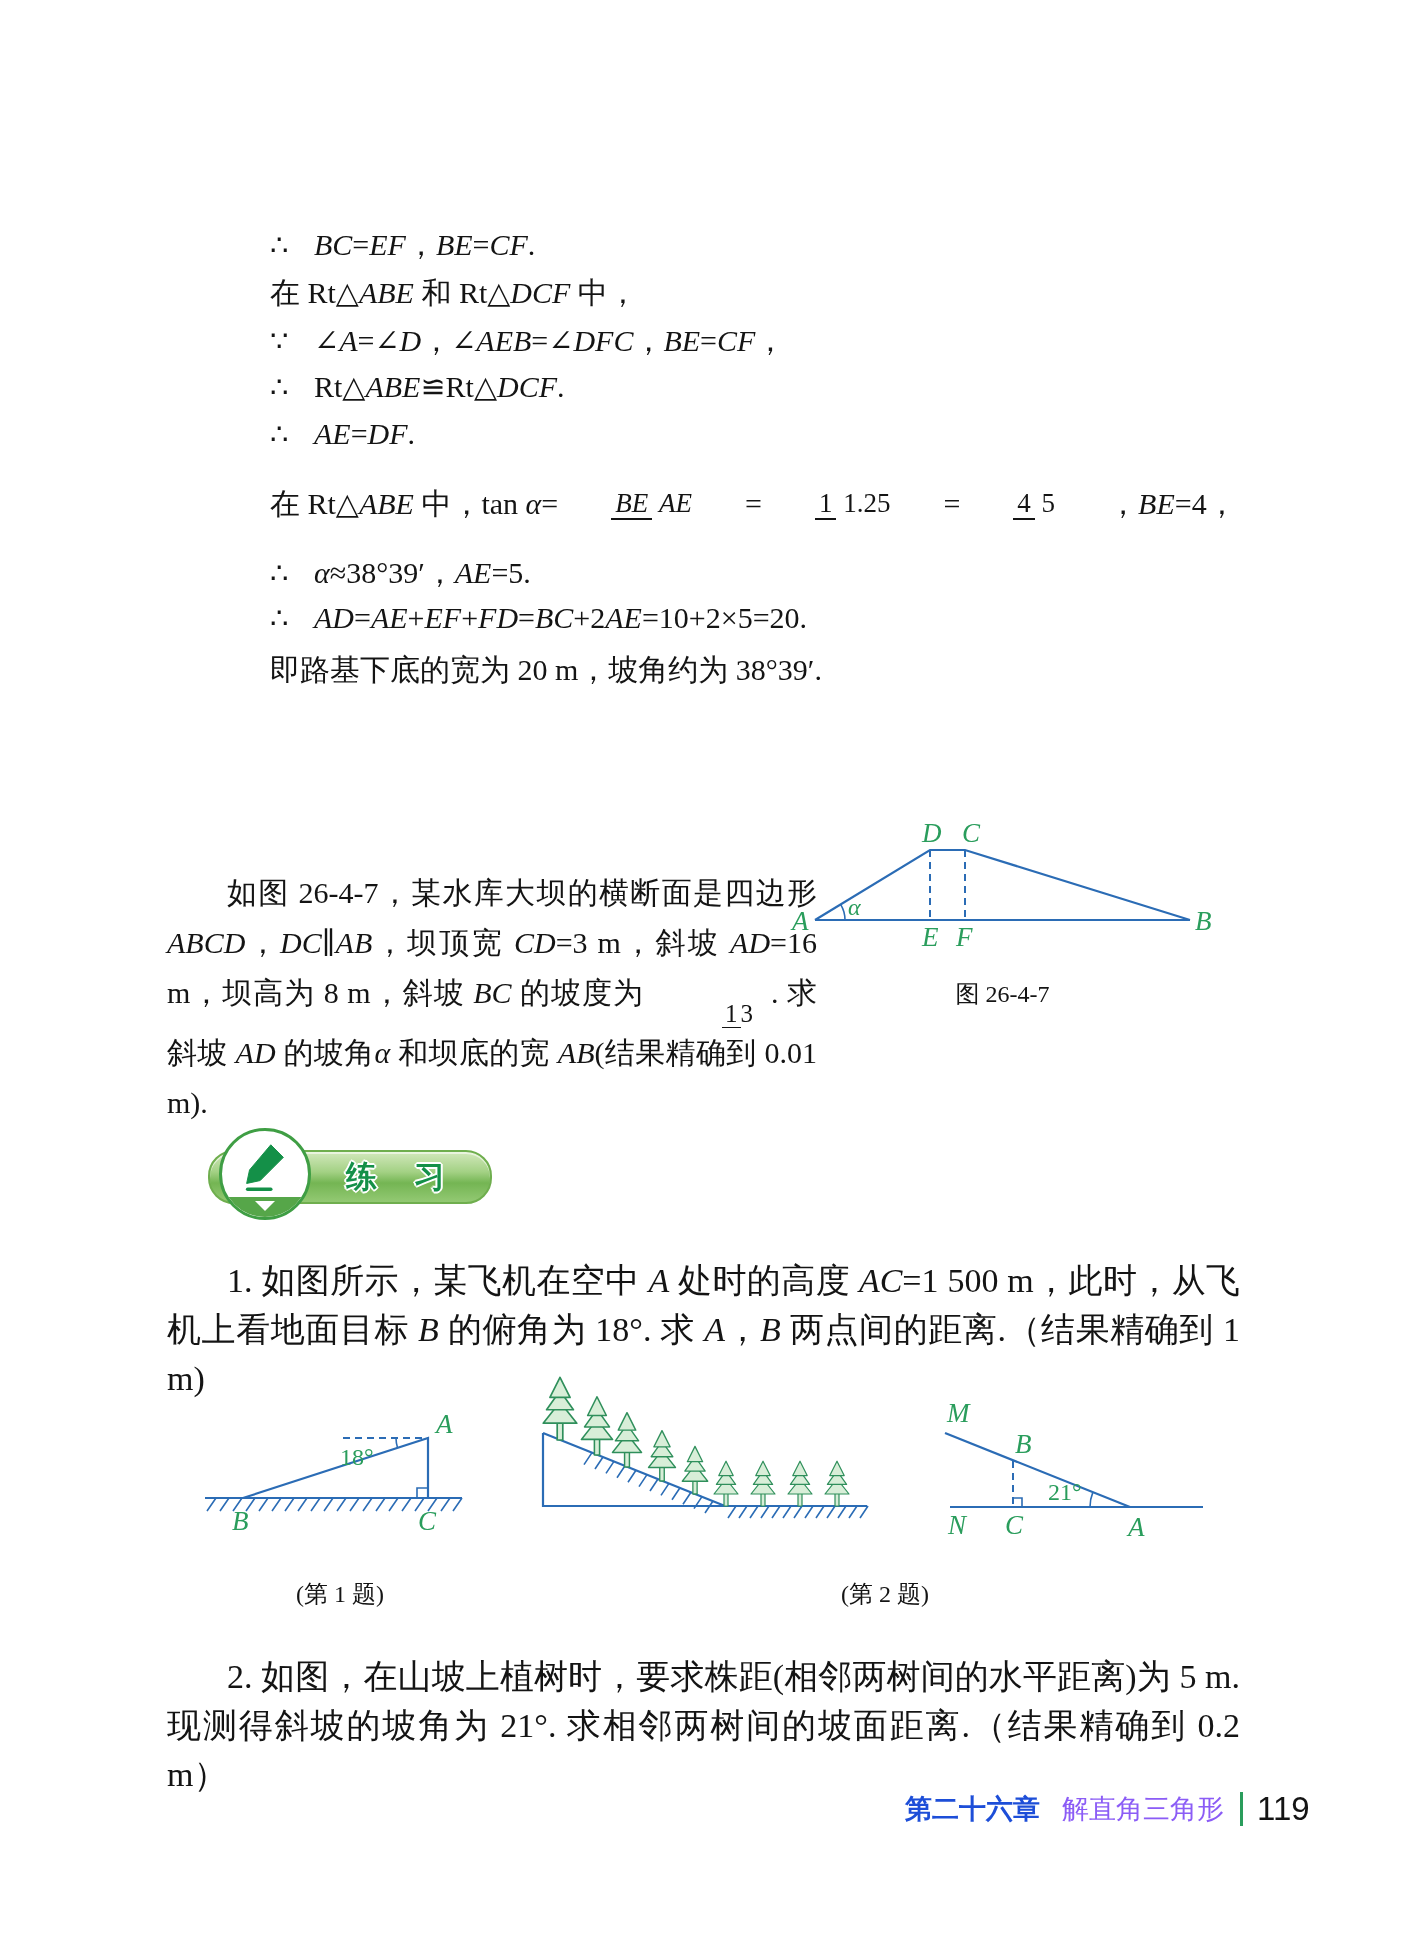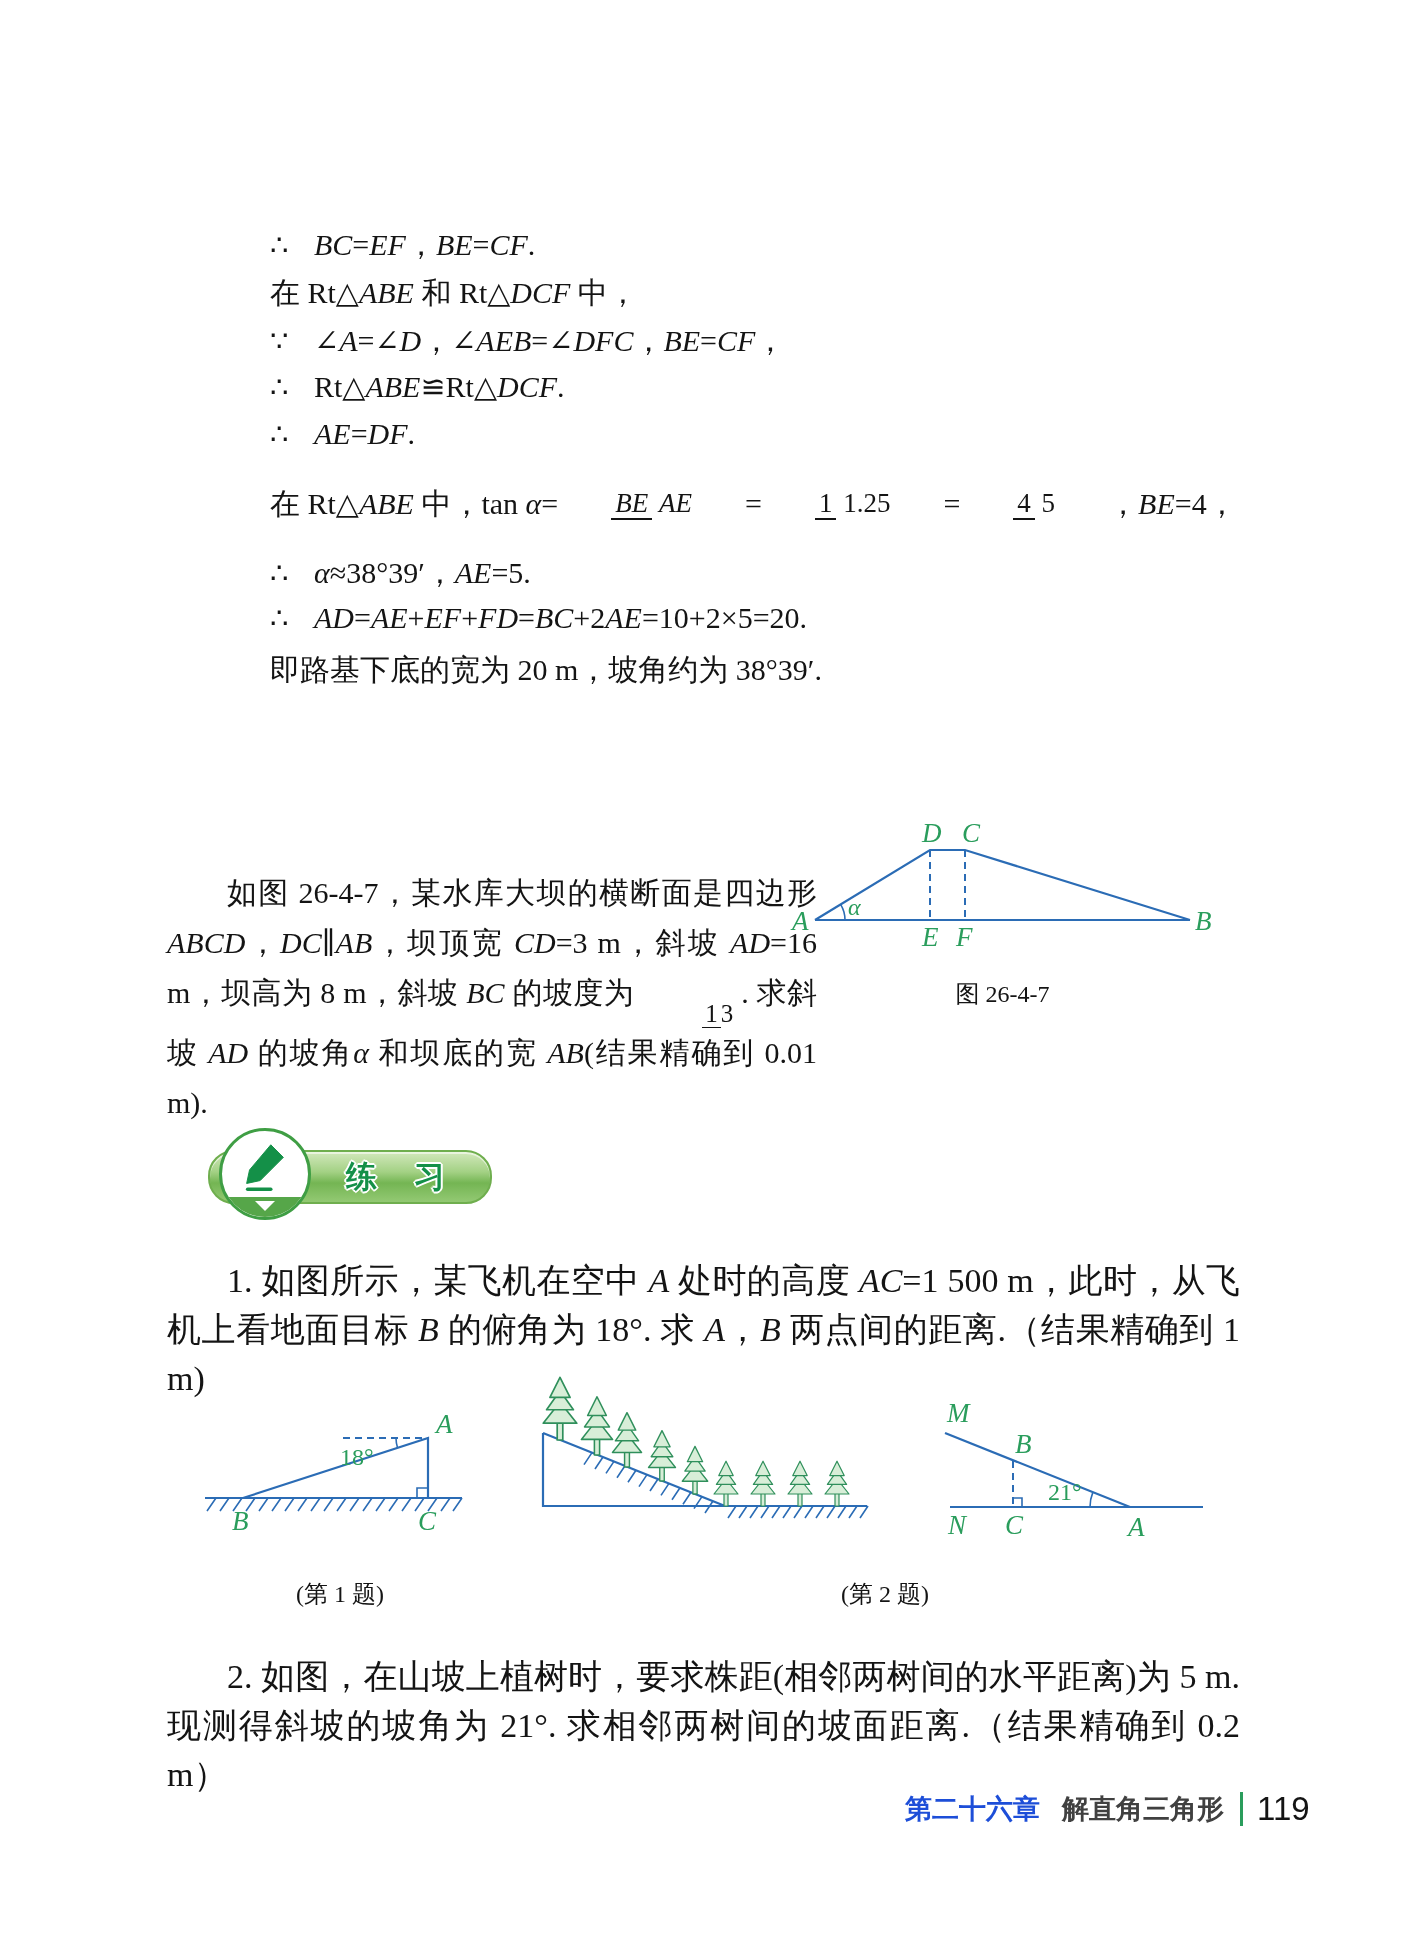--- a/index.html
+++ b/index.html
@@ -4,21 +4,21 @@
 <style>
   html,body{margin:0;padding:0;background:#ffffff;}
   .page{position:relative;width:1403px;height:1933px;background:#fff;overflow:hidden;
         font-family:"Liberation Serif","DejaVu Serif",serif;color:#141414;}
   
   .pline{position:absolute;left:270px;font-size:30px;white-space:nowrap;}
   .sym{display:inline-block;width:44px;font-size:29px;}
   .tanline{position:absolute;left:270px;display:flex;align-items:center;font-size:30px;white-space:nowrap;gap:48px;}
   .frac{display:inline-block;text-align:center;font-size:27px;line-height:1.18;margin:0 5px;}
   .frac .num{border-bottom:2px solid #141414;padding:0 4px;}
-  .ifr{display:inline-block;text-align:center;font-size:25px;line-height:1.12;vertical-align:-0.75em;margin:0 8px;}
+  .ifr{display:inline-block;text-align:center;font-size:25px;line-height:1.12;vertical-align:-0.75em;margin:0 18px;}
   .ifr .num{border-bottom:1.8px solid #141414;padding:0 3px;}
   
   .do-text{position:absolute;left:167px;top:838px;width:650px;font-size:30px;line-height:50px;
            text-align:justify;text-indent:60px;}
   .q{position:absolute;left:167px;width:1073px;font-size:34px;line-height:49px;text-align:justify;text-indent:60px;}
   .fig-cap{position:absolute;font-size:24px;text-align:center;color:#141414;}
   
   .badge{position:absolute;width:320px;height:100px;}
   .badge .pill{position:absolute;left:23px;top:22px;width:280px;height:50px;border-radius:26px;
      background:linear-gradient(180deg,#d2e8bc 0%,#a3d184 40%,#74b553 62%,#93c973 100%);
@@ -37,21 +37,21 @@
   .bl{stroke:#2b6cb5;stroke-width:2.2;fill:none;}
   .blt{stroke:#2b6cb5;stroke-width:1.6;fill:none;}
   .bld{stroke:#2b6cb5;stroke-width:2;fill:none;stroke-dasharray:7 5;}
   .glabel{font-family:"Liberation Serif","DejaVu Serif",serif;font-style:italic;fill:#2a9d5c;font-size:27px;}
   .gangle{font-family:"Liberation Serif","DejaVu Serif",serif;fill:#2a9d5c;font-size:24px;}
   .tree-part{fill:#d8eed8;stroke:#2f8f5b;stroke-width:1.5;stroke-linejoin:round;}
   
   .footer{position:absolute;left:905px;top:1790px;display:flex;align-items:center;
      font-family:"Liberation Sans","DejaVu Sans",sans-serif;}
   .footer .chap{color:#1d4ed8;font-weight:bold;font-size:27px;margin-right:22px;}
-  .footer .sect{color:#404040;font-weight:bold;font-size:27px;margin-right:16px;}
+  .footer .sect{color:#8b5cf6;font-weight:normal;font-size:27px;margin-right:16px;}
   .footer .vbar{width:3px;height:34px;background:#2a9d5c;margin-right:14px;}
   .footer .pnum{color:#141414;font-size:33px;text-align:right;}
   i{font-style:italic;}
 </style>
 </head>
 <body>
 
 <div class="page">
 
   <div class="pline" style="top:225px">

